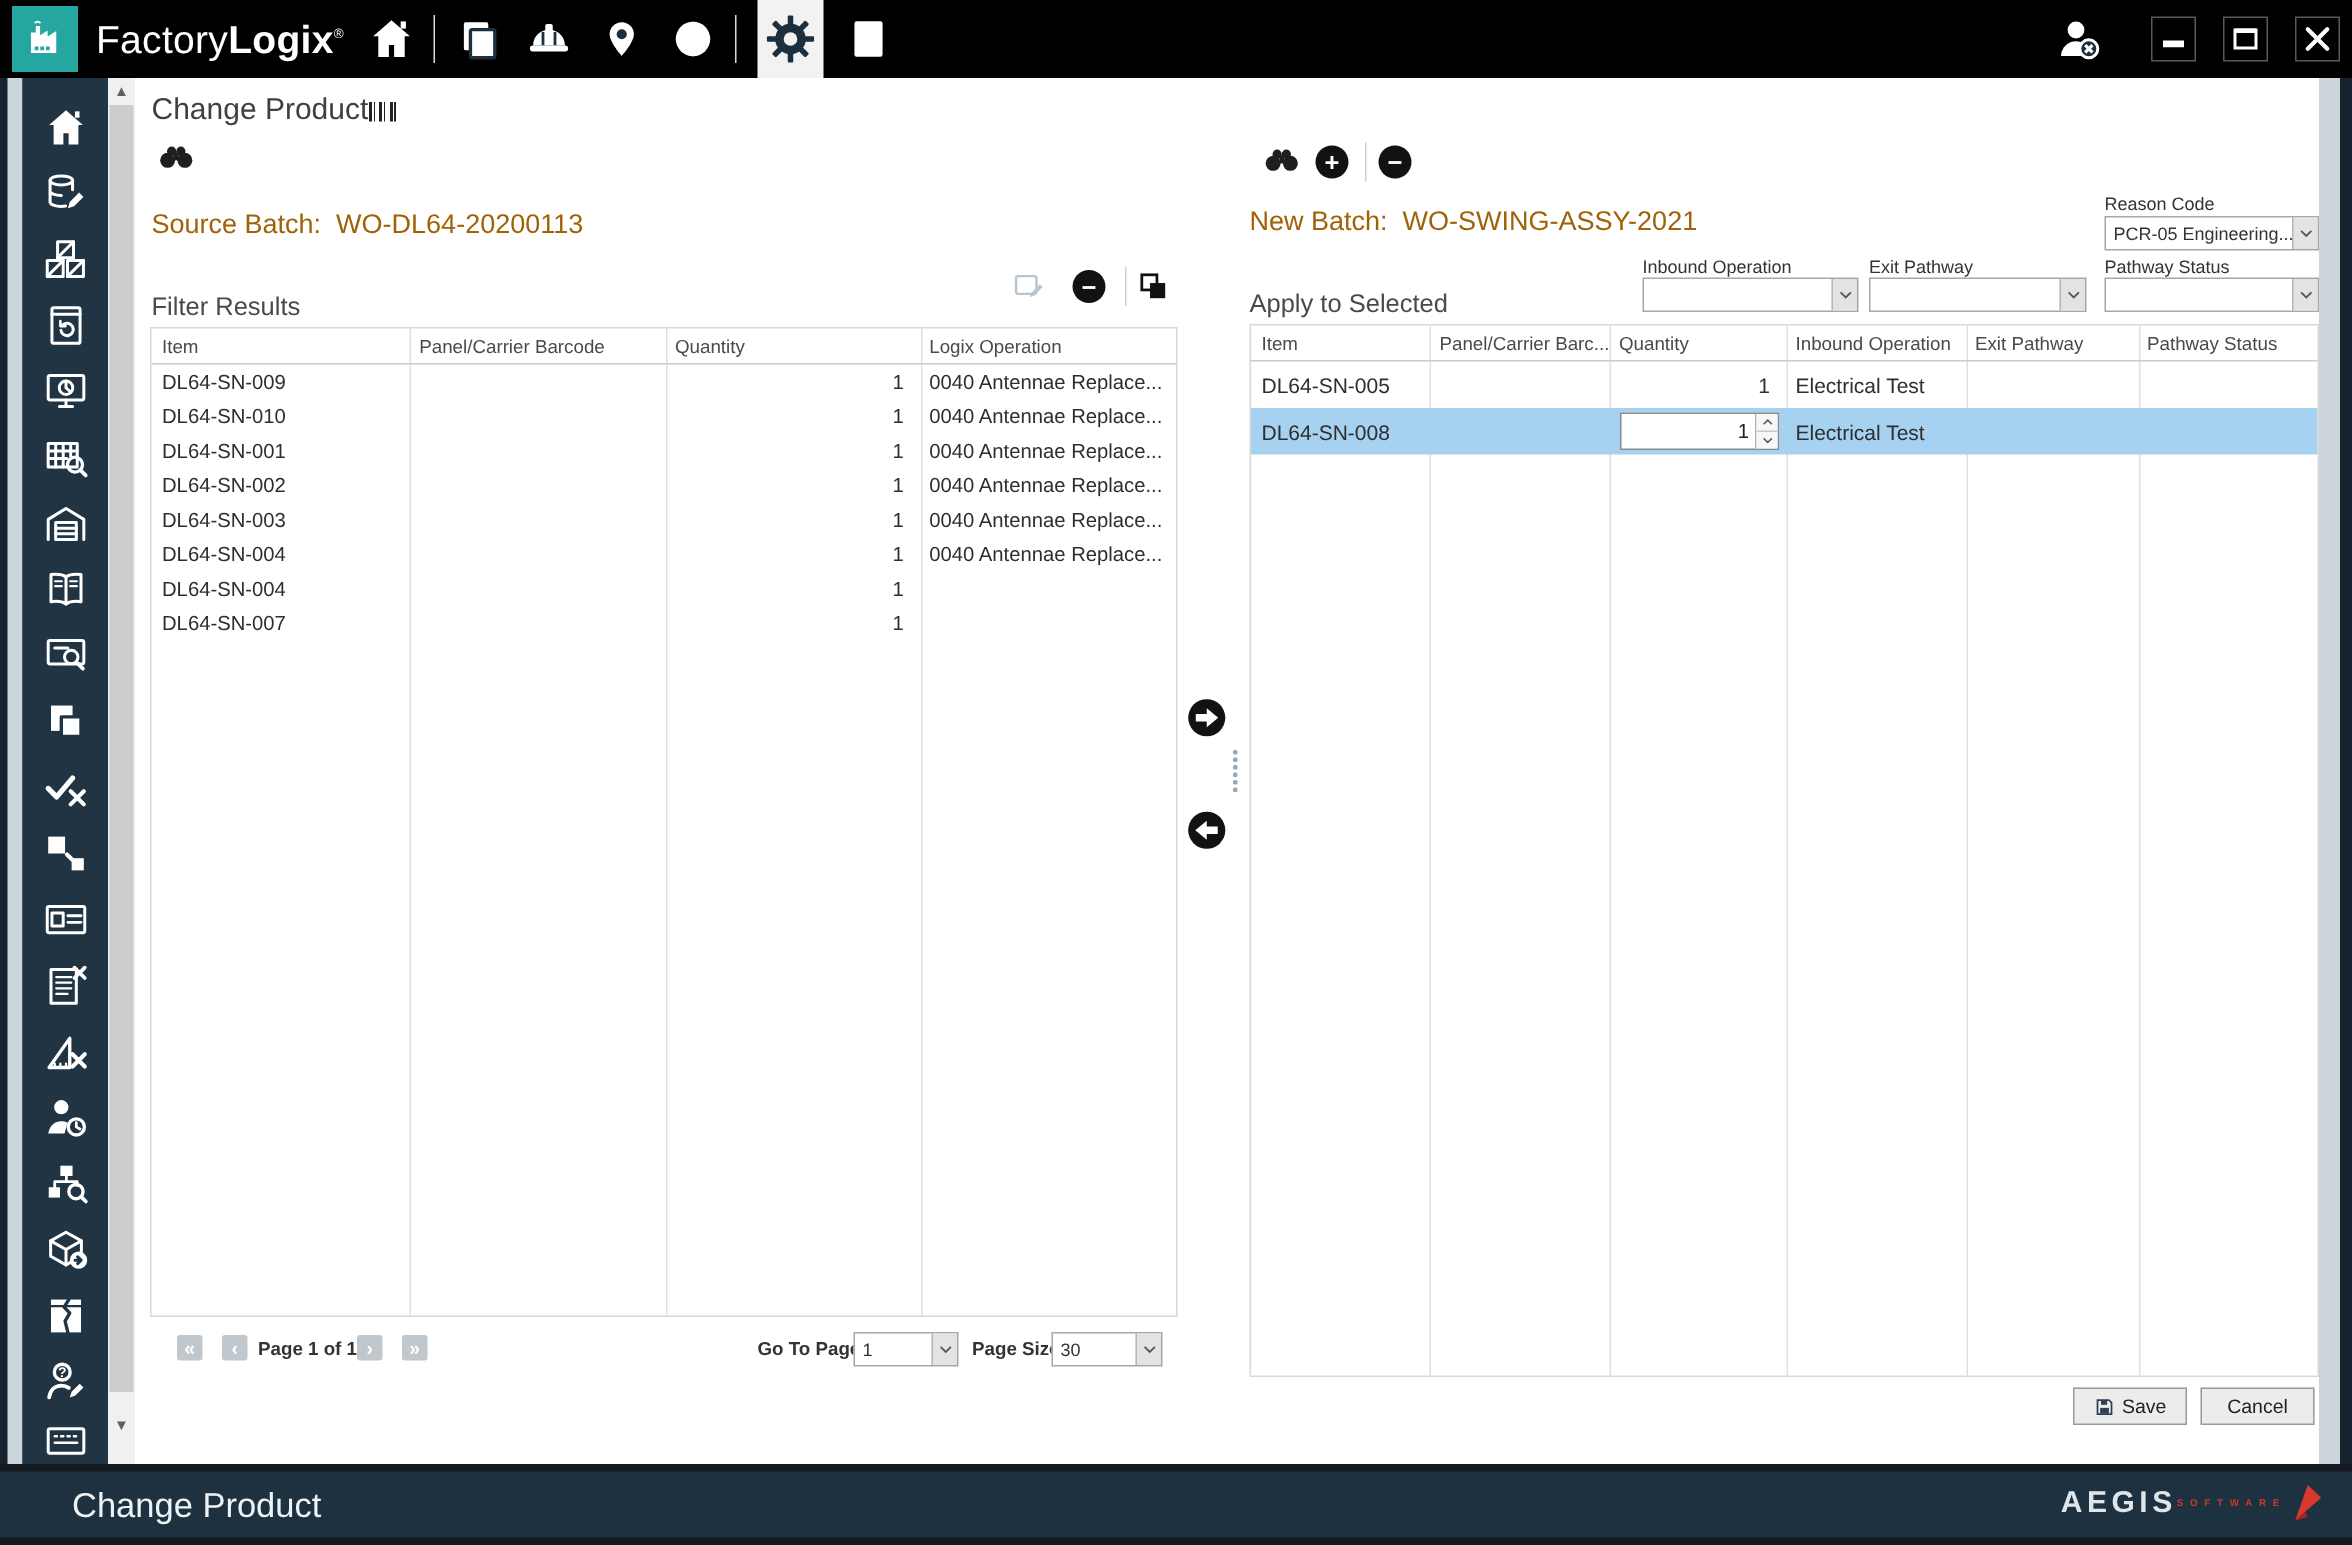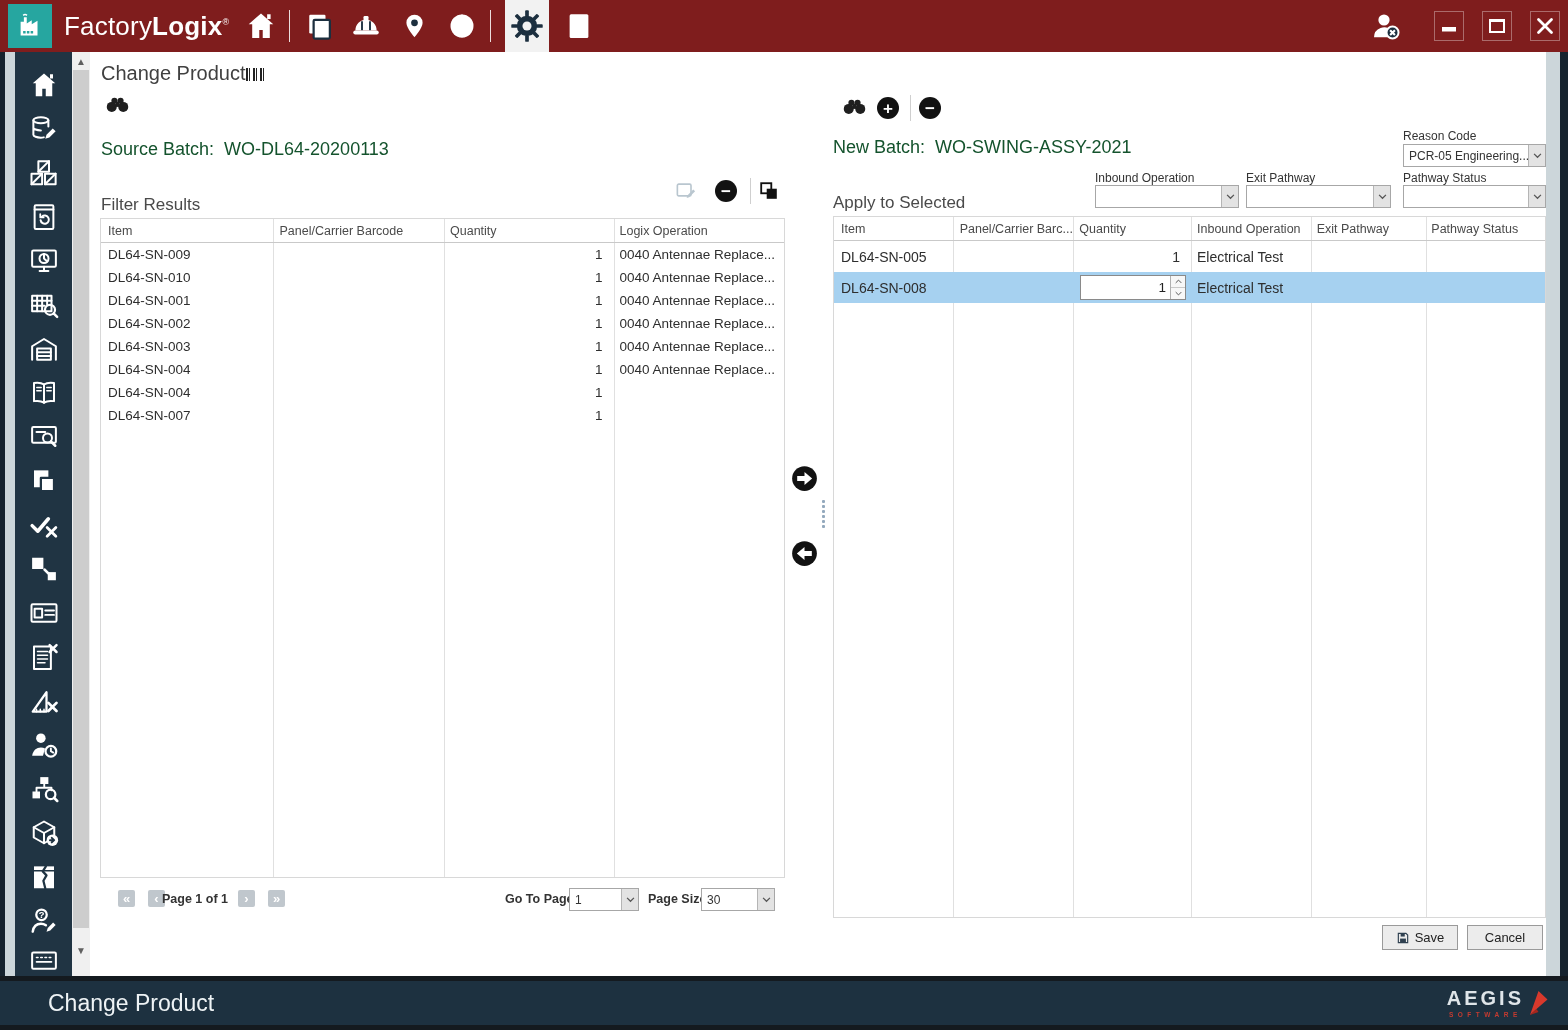--- a/index.html
+++ b/index.html
@@ -1,20 +1,20 @@
 <!DOCTYPE html>
 <html><head>
 <meta charset="utf-8">
 <style>
   * { margin:0; padding:0; box-sizing:border-box; }
   body { font-family:"Liberation Sans", sans-serif; }
   .window { position:relative; width:1568px; height:1030px; background:#16232e; overflow:hidden; }
 
   
-  .topbar { position:absolute; left:0; top:0; width:1568px; height:52px; background:#7f1d1d; display:flex; align-items:center; }
+  .topbar { position:absolute; left:0; top:0; width:1568px; height:52px; background:#000000; display:flex; align-items:center; }
   .logo-box { width:44px; height:44px; margin-left:8px; background:#26a6a0; display:flex; align-items:center; justify-content:center; }
   .brand { margin-left:12px; color:#fff; font-size:26px; letter-spacing:.2px; white-space:nowrap; }
   .brand .light { font-weight:300; }
   .brand .bold { font-weight:700; }
   .brand sup { font-size:9px; }
   .tb-icon { display:flex; align-items:center; justify-content:center; width:36px; height:44px; cursor:pointer; }
   .tb-icon svg { stroke:none; fill:#fff; }
   .tb-divider { width:1px; height:32px; background:rgba(255,255,255,.85); margin:0 10px; }
   .gear-box { width:44px; height:52px; background:#f2f2f2; display:flex; align-items:center; justify-content:center; margin-left:4px; }
   .spacer { flex:1; }
@@ -29,21 +29,21 @@
   .sb-icon { width:34px; height:34px; display:flex; align-items:center; justify-content:center; flex:0 0 34px; cursor:pointer; }
   .sb-icon svg { stroke:#fff; fill:none; stroke-width:1.6; stroke-linecap:round; stroke-linejoin:round; }
   .sb-scroll { position:absolute; left:72px; top:52px; width:18px; height:924px; background:#f0f0f0; }
   .sb-arrow { position:absolute; left:0; width:18px; height:18px; color:#606060; font-size:10px; display:flex; align-items:center; justify-content:center; }
   .sb-thumb { position:absolute; left:1px; top:18px; width:16px; height:858px; background:#cdcdcd; }
 
   
   .content { position:absolute; left:90px; top:52px; width:1456px; height:924px; background:#fff; overflow:hidden; color:#333; }
   .abs { position:absolute; }
   .h-title { font-size:20px; font-weight:400; color:#404040; }
-  .h-sub { font-size:18px; font-weight:400; color:#14532d; }
+  .h-sub { font-size:18px; font-weight:400; color:#a16207; }
   .h-sec { font-size:17px; font-weight:400; color:#4a4a4a;margin-top:12px; }
   .lbl { font-size:12px; color:#333; }
 
   .barcode { width:20px; height:13px; background:repeating-linear-gradient(90deg,#222 0 2px,transparent 2px 3px,#222 3px 4px,transparent 4px 7px); }
 
   .circle-btn { width:22px; height:22px; border-radius:50%; background:#121212; color:#fff; display:flex; align-items:center; justify-content:center; font-size:17px; font-weight:700; line-height:1; cursor:pointer; }
   .v-div { width:1px; height:26px; background:#cfcfcf; }
 
   
   .tbl { position:absolute; border:1px solid #d8d8d8; background:#fff; }
@@ -77,21 +77,21 @@
   
   .btn { position:absolute; width:76px; height:25px; background:#ececec; border:1px solid #9a9a9a; display:flex; align-items:center; justify-content:center; gap:5px; font-size:13px; color:#222; cursor:pointer; }
 
   .grip { display:flex; flex-direction:column; gap:2px; }
   .grip i { width:3px; height:3px; border-radius:1px; background:#93a9bd; }
 
   
   .statusbar { position:absolute; left:0; top:976px; width:1568px; height:54px; background:#1d3140; border-top:5px solid #141a1f; border-bottom:5px solid #141a1f; display:flex; align-items:center; }
   .status-title { margin-left:48px; font-size:23px; font-weight:300; color:#eef3f5; }
   .aegis { position:absolute; right:18px; top:6px; display:flex; align-items:center; gap:2px; }
-  .aegis-txt { display:flex; flex-direction:column; align-items:center; }
+  .aegis-txt { display:flex; flex-direction:row; align-items:center; }
   .aegis-main { font-size:20px; font-weight:600; letter-spacing:3px; color:#dfe5e9; }
   .aegis-sub { font-size:6.5px; font-weight:700; letter-spacing:4.5px; color:#c43b30; margin-top:1px; }
 </style>
 </head>
 <body>
 
 <div class="window">
 
   <div class="topbar">
     <div class="logo-box">
@@ -454,21 +454,21 @@
       <div class="trow">
         <div class="cell c1">DL64-SN-007</div>
           <div class="cell c2"></div>
           <div class="cell c3 num">1</div>
           <div class="cell c4"></div>
       </div>
     </div>
 
     <div class="abs pg-btn" style="left:28px;top:838px">«</div>
     <div class="abs pg-btn" style="left:58px;top:838px">‹</div>
-    <div class="abs pg-text" style="left:72px;top:840px">Page 1 of 1</div>
+    <div class="abs pg-text" style="left:82px;top:840px">Page 1 of 1</div>
     <div class="abs pg-btn" style="left:148px;top:838px">›</div>
     <div class="abs pg-btn" style="left:178px;top:838px">»</div>
     <div class="abs pg-text" style="left:415px;top:840px">Go To Page</div>
     <div class="combo" style="left:479px;top:836px;width:70px">
       <div class="combo-text">1</div>
       <div class="combo-btn">
           <svg width="9" height="6" viewBox="0 0 10 7" fill="none">
             <path d="M1 1l4 4 4-4" stroke="#555" stroke-width="1.4"></path>
           </svg>
         </div>

